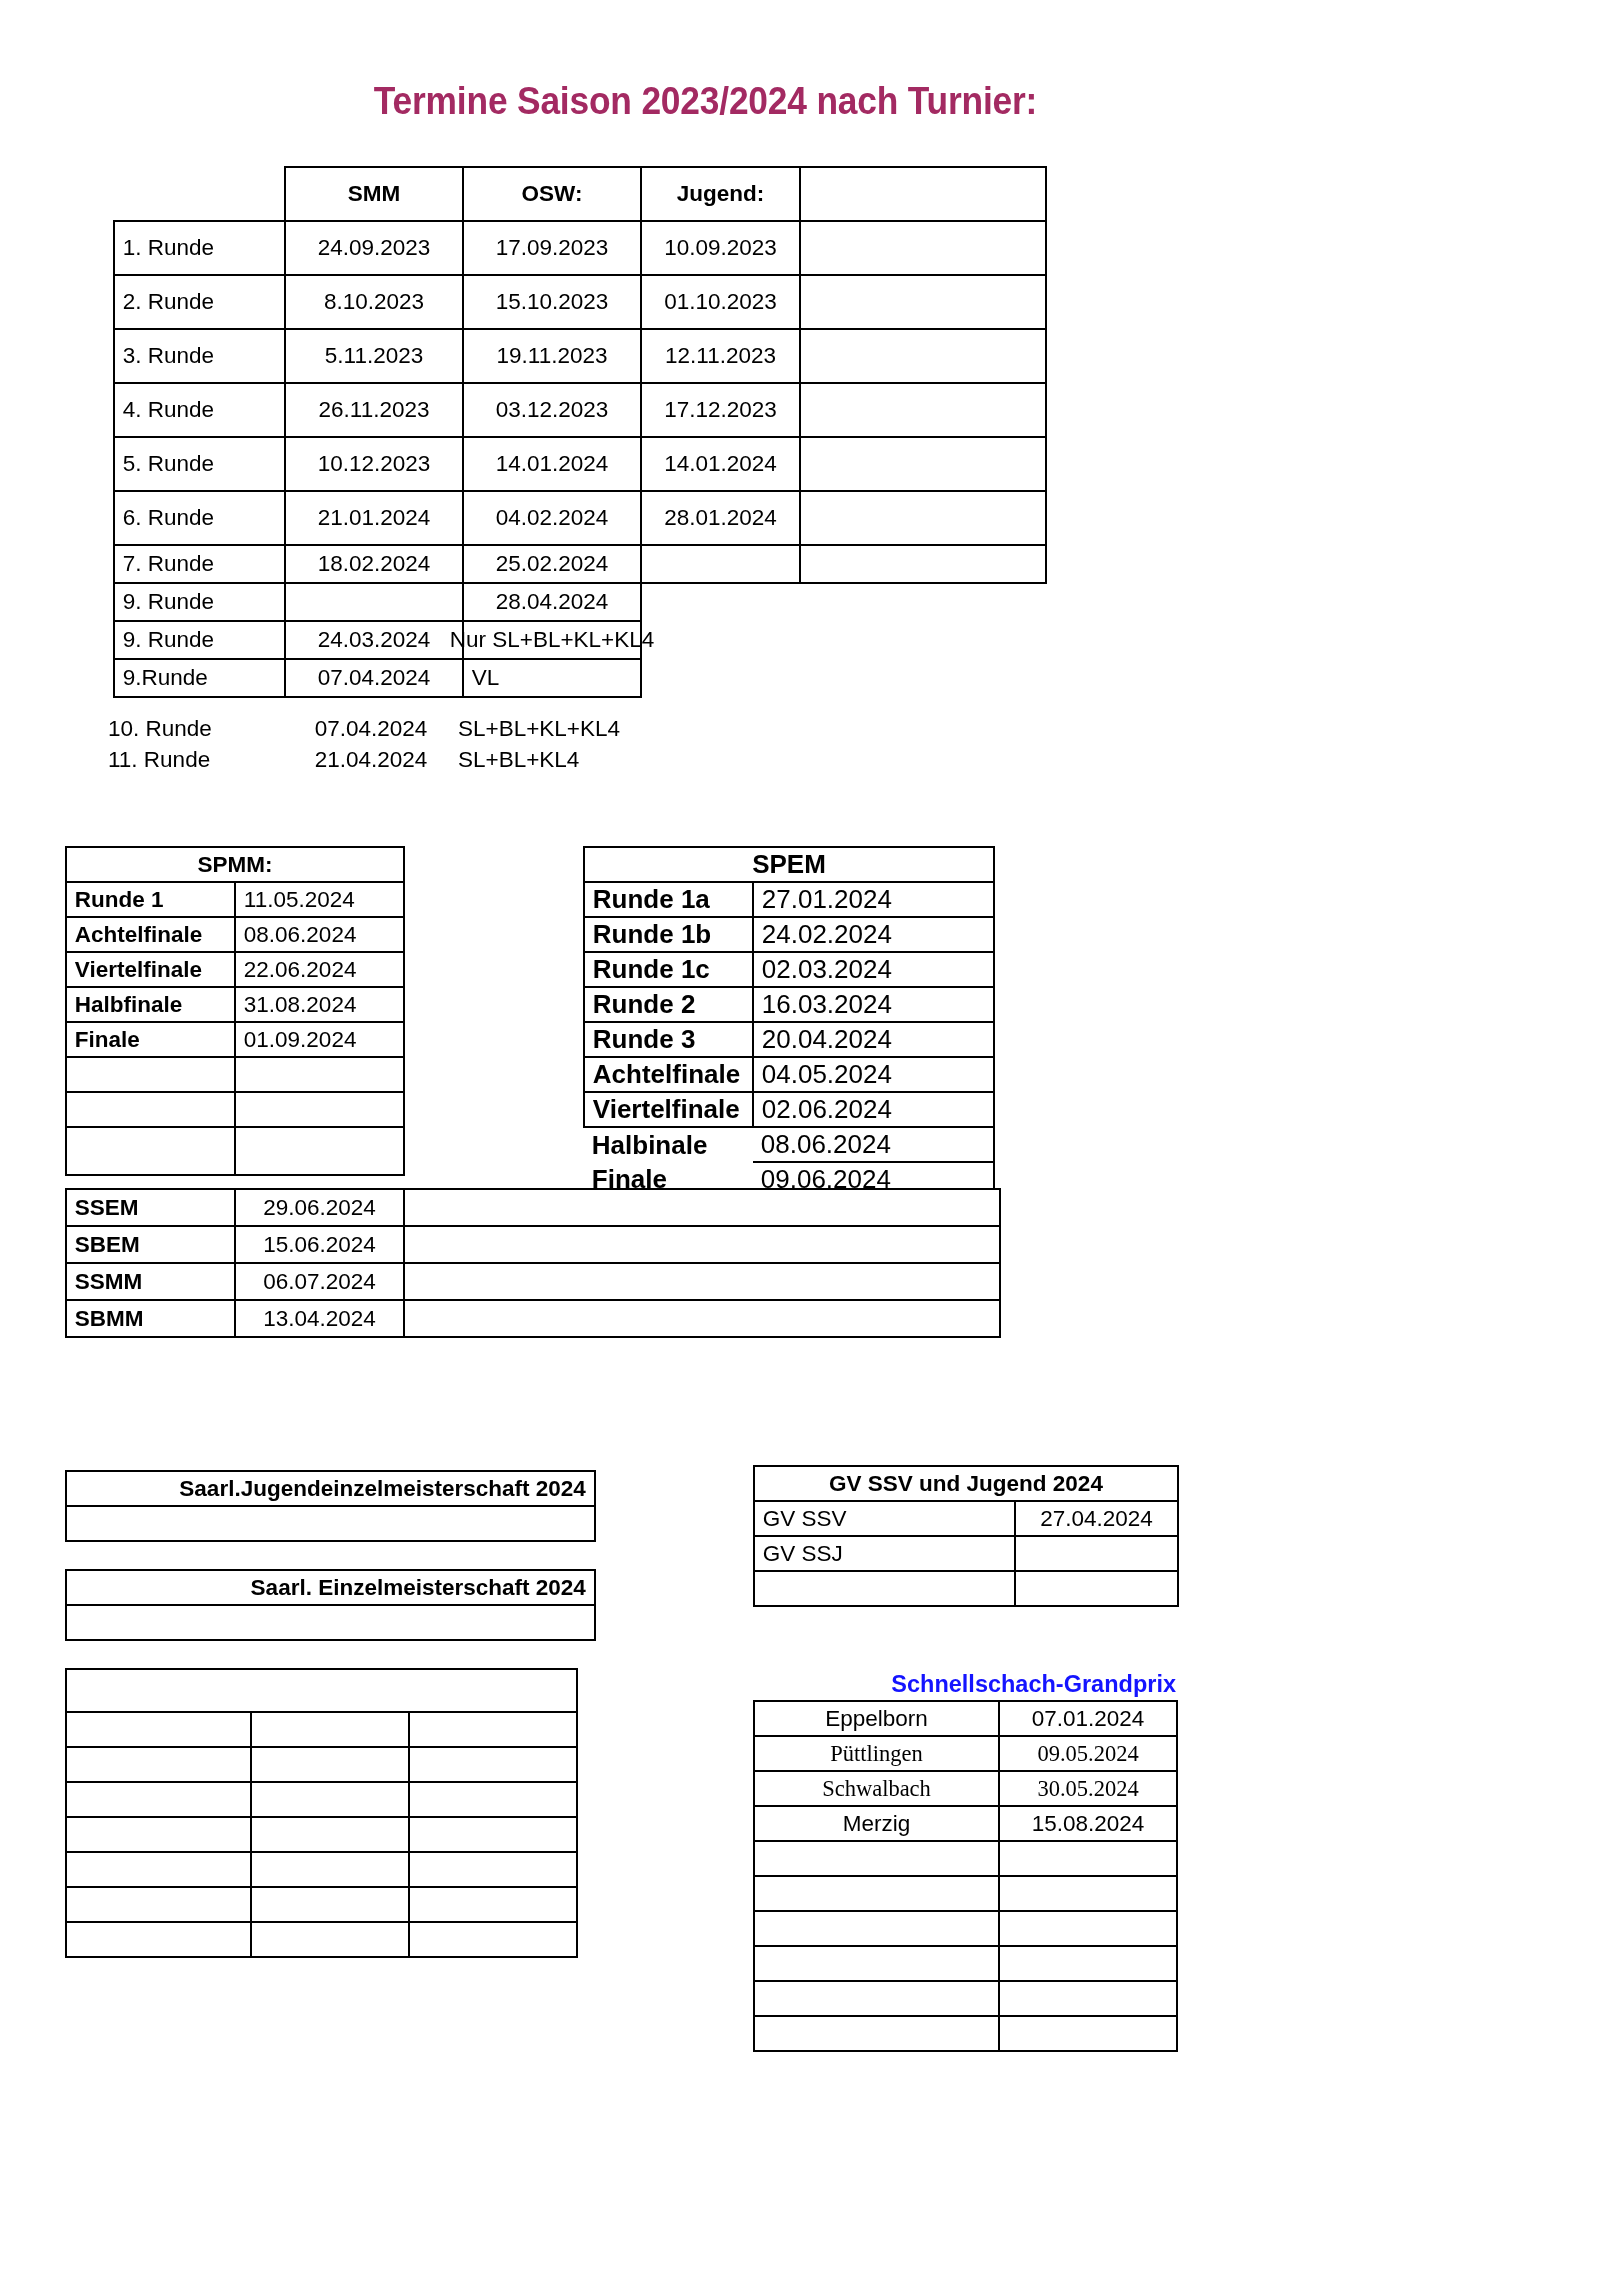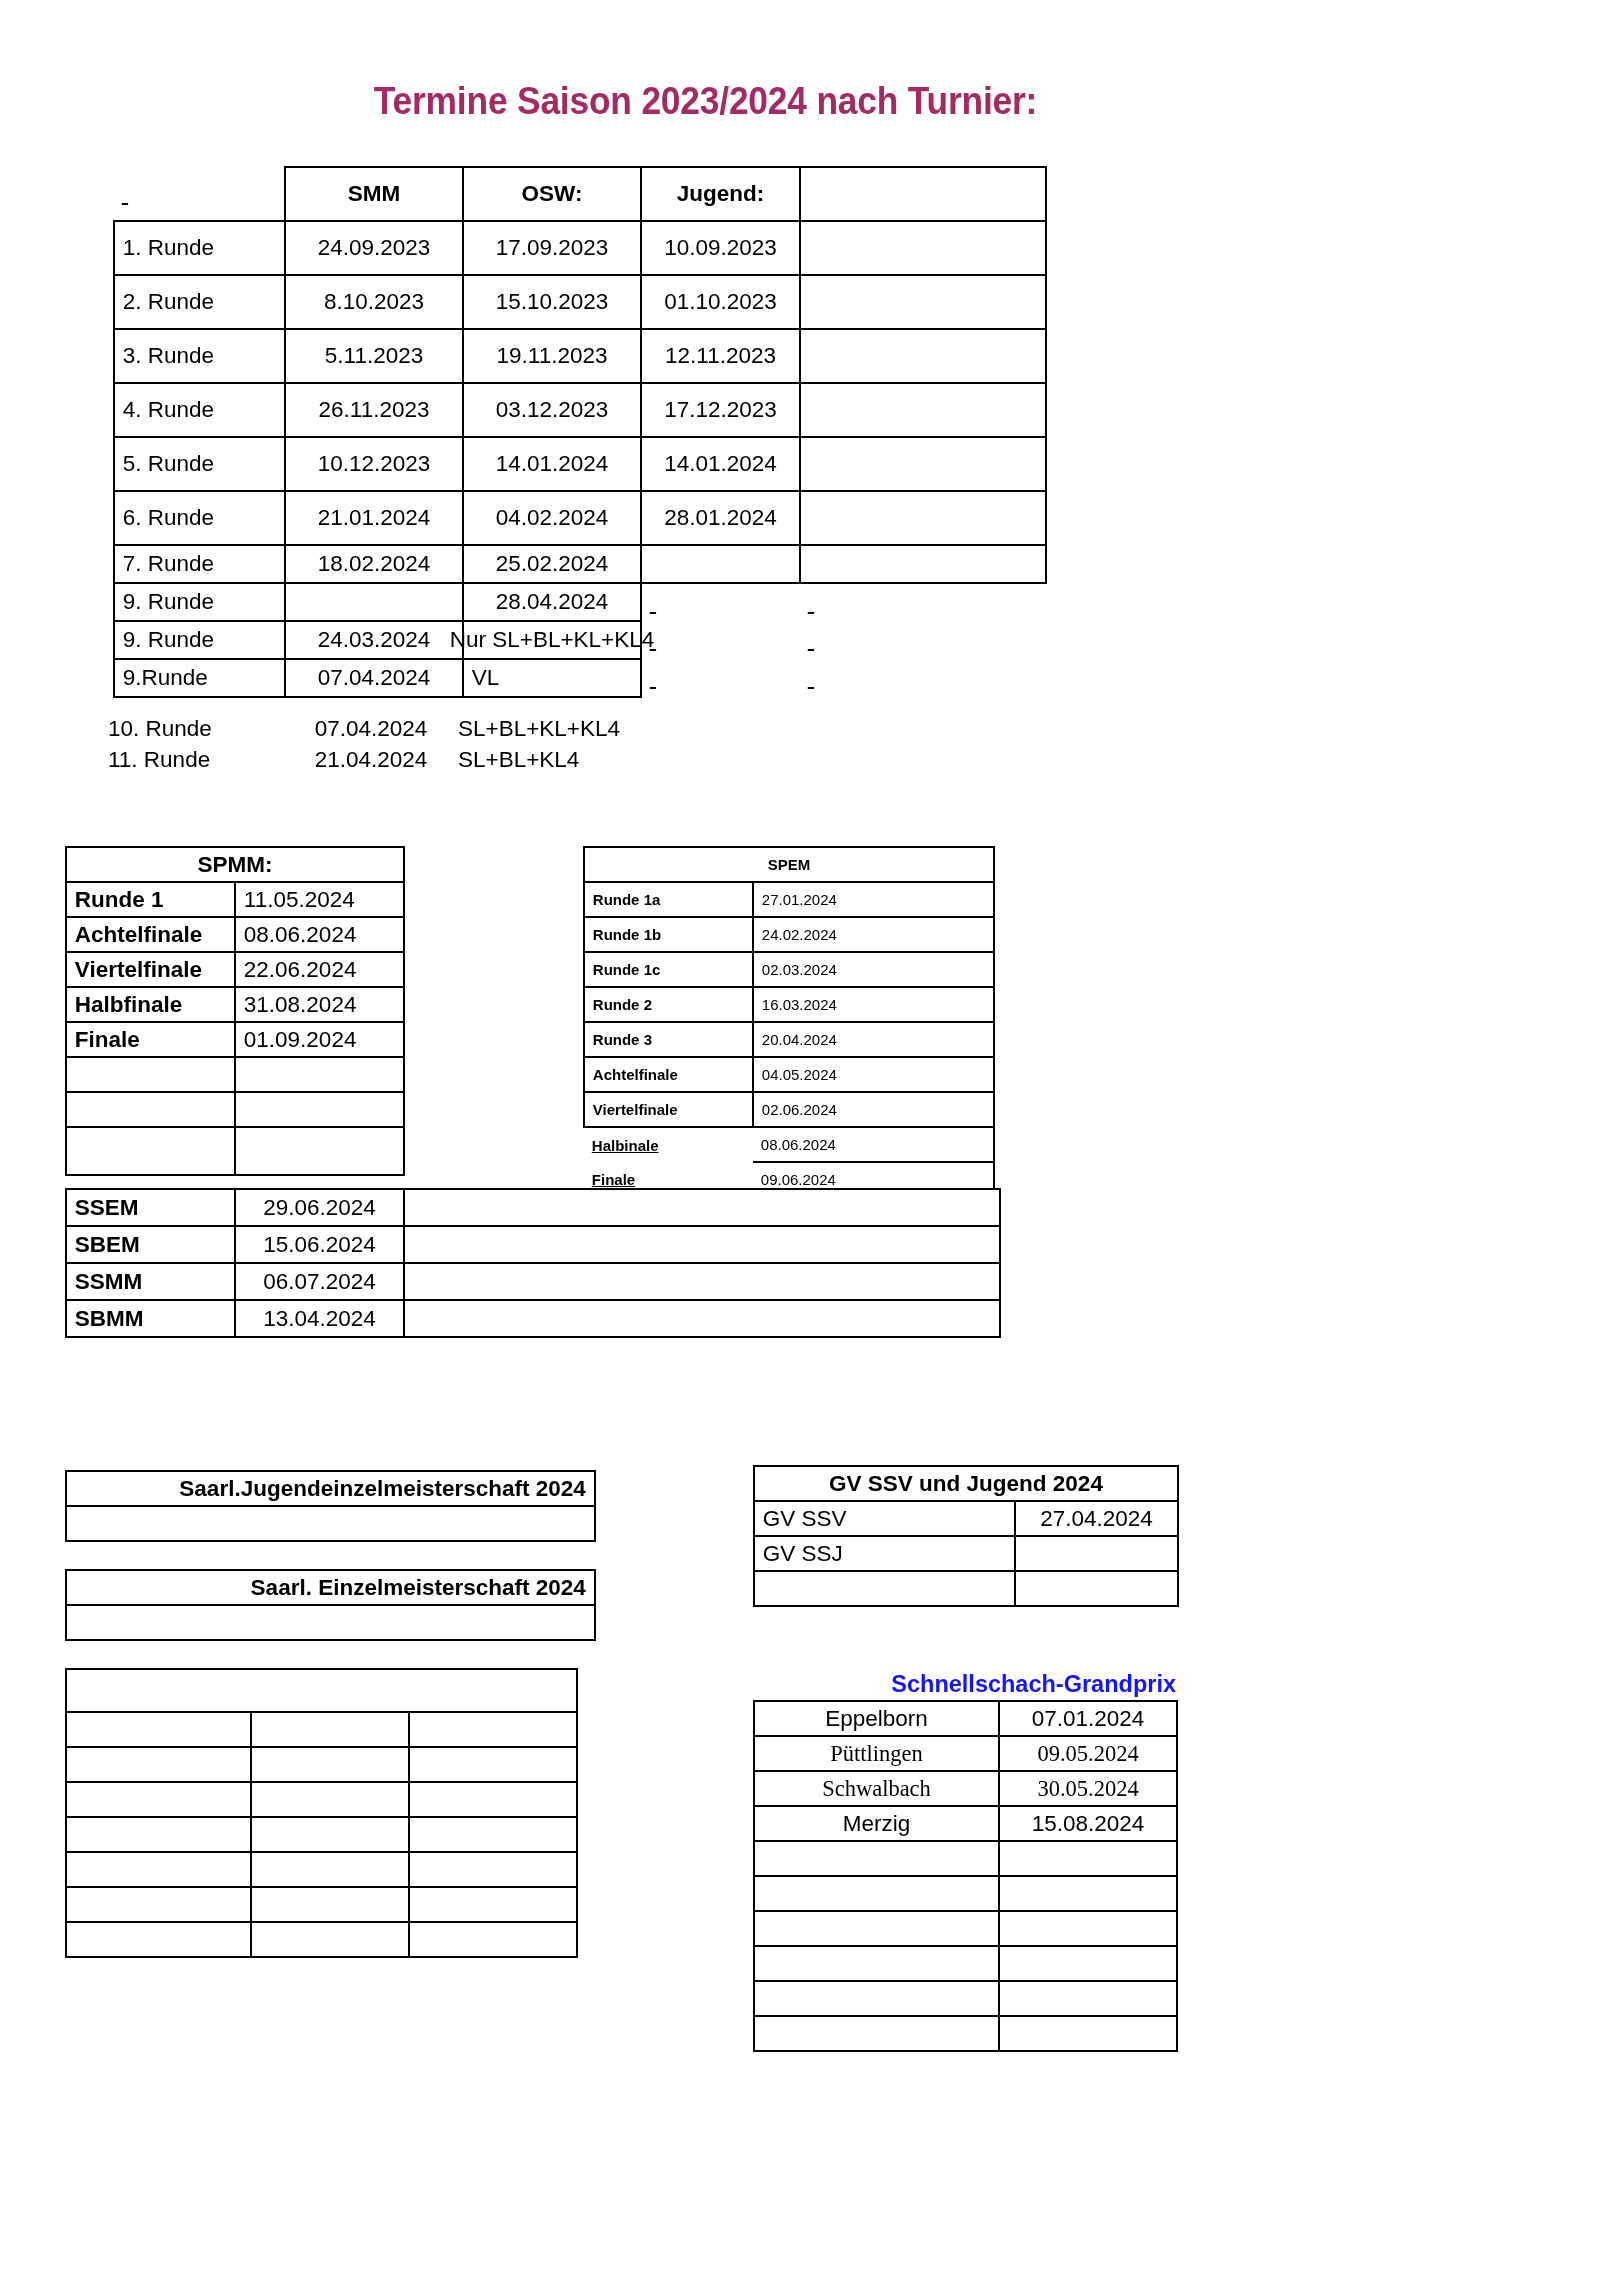--- a/index.html
+++ b/index.html
@@ -47,21 +47,21 @@
   table.grid td {
     border: 2px solid #000000;
     padding: 0 7.8px;
     font-size: 22.5px;
     color: #000000;
     background: #ffffff;
     vertical-align: middle;
     white-space: nowrap;
     overflow: visible;
   }
-  td.noborder { border: none !important; text-decoration: underline; }
+  td.noborder { border: none !important; }
   td.nb-left   { border-left: none !important; }
   td.nb-bottom { border-bottom: none !important; }
 
   .blue  { color: #1414ff; font-weight: bold; }
   .bold  { font-weight: bold; }
   .c     { text-align: center; }
   .l     { text-align: left; }
   .serif { font-family: "Liberation Serif", serif; }
 
   
@@ -115,21 +115,21 @@
   #spmm-table .c1 { width: 169px; }
   #spmm-table .c2 { width: 169px; }
   #spmm-table tr.tall td { height: 46px; }
 
   
   #spem-table {
     position: absolute;
     left: 583px;
     top: 846px;
   }
-  #spem-table td { height: 33px; font-size: 15px; }
+  #spem-table td { height: 33px; font-size: 26px; }
   #spem-table .c1 { width: 169px; }
   #spem-table .c2 { width: 241px; }
 
   
   #short-table {
     position: absolute;
     left: 65px;
     top: 1188px;
   }
   #short-table td { height: 35px; font-size: 22.5px; }

